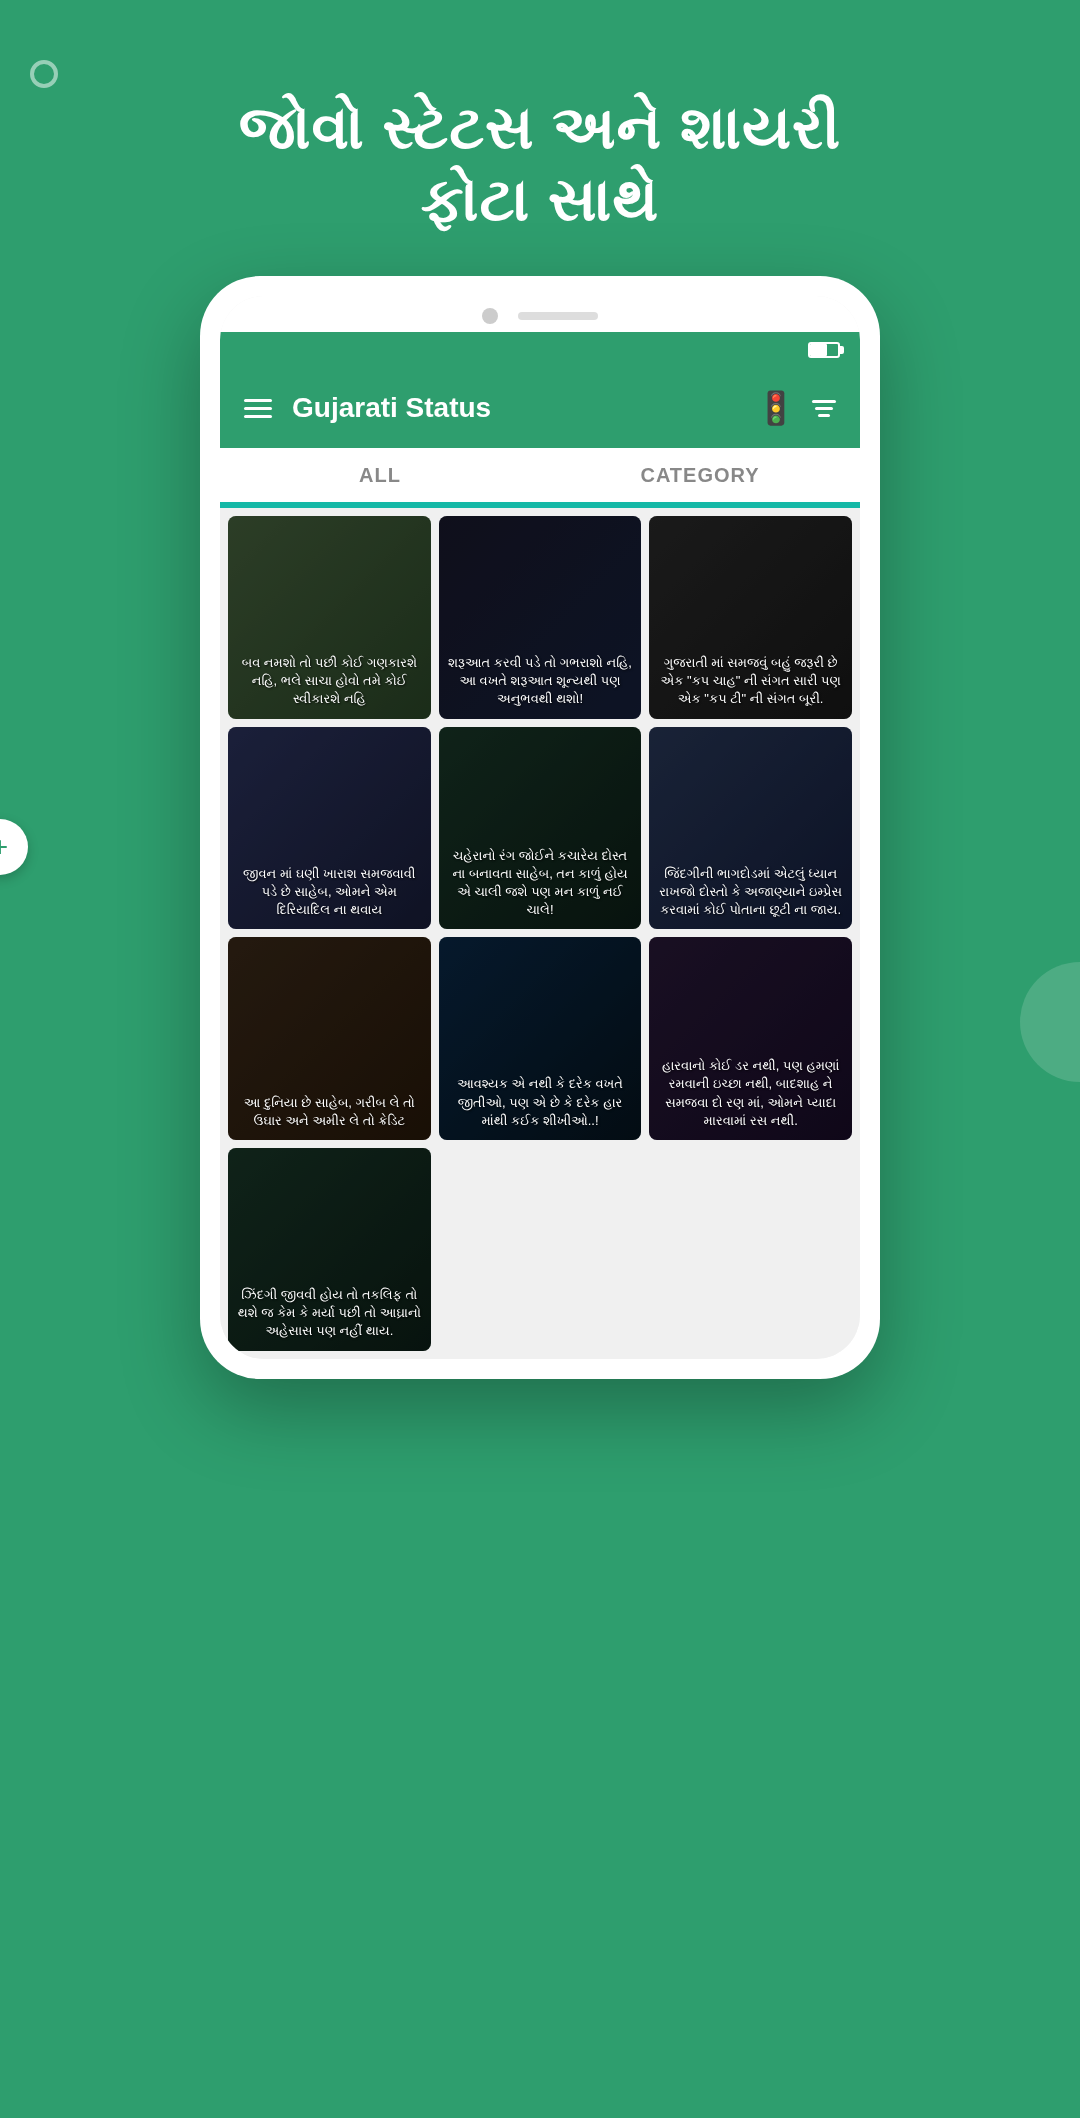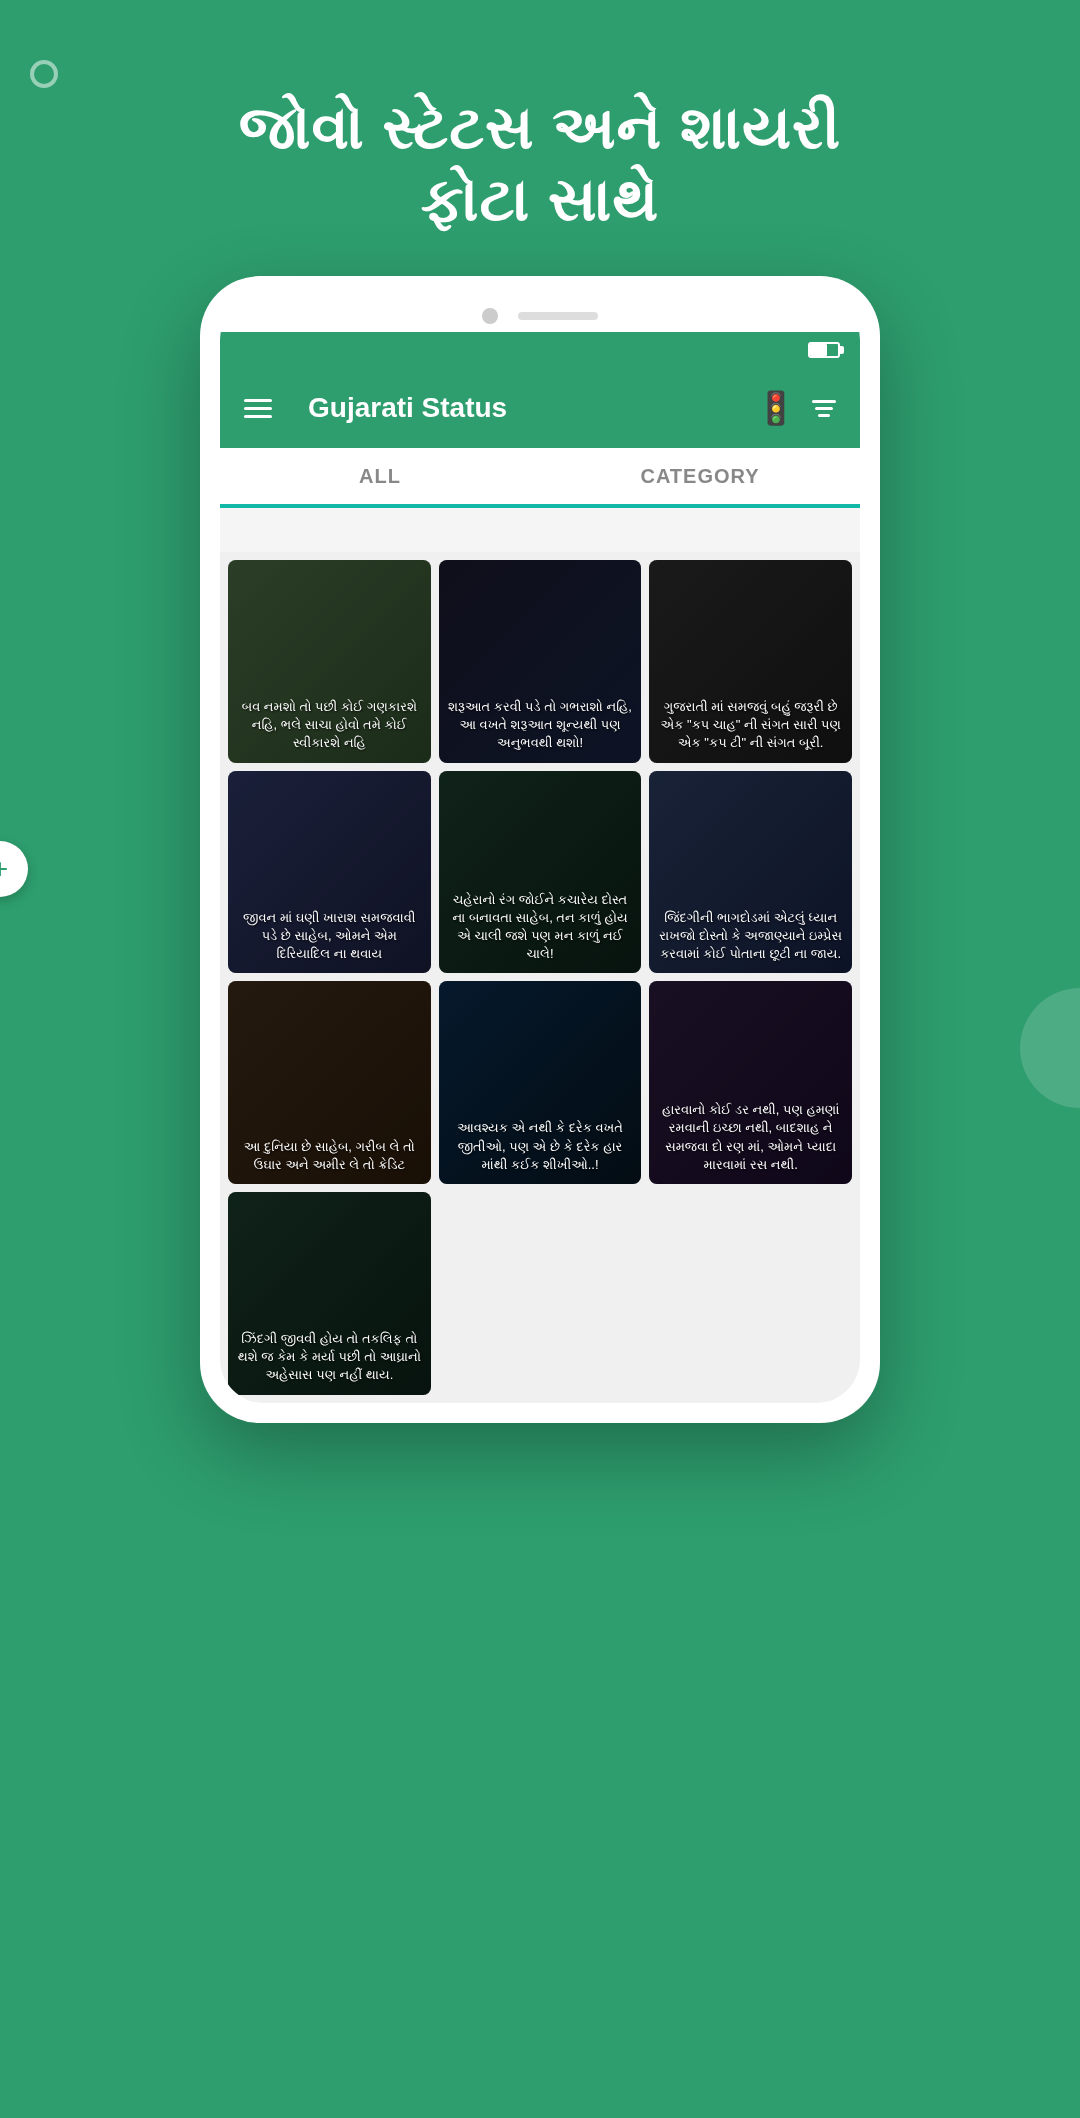--- a/index.html
+++ b/index.html
@@ -95,21 +95,21 @@
       border-radius: 1px;
     }
 
     
     .app-bar {
       background: #2e9e6e;
       height: 80px;
       display: flex;
       align-items: center;
       padding: 0 24px;
-      gap: 36px;
+      gap: 20px;
     }
 
     .menu-icon {
       display: flex;
       flex-direction: column;
       gap: 5px;
       cursor: pointer;
     }
     .menu-icon span {
       display: block;
@@ -149,21 +149,21 @@
     }
     .filter-icon span:nth-child(1) { width: 24px; height: 3px; }
     .filter-icon span:nth-child(2) { width: 18px; height: 3px; margin-left: 3px; }
     .filter-icon span:nth-child(3) { width: 12px; height: 3px; margin-left: 6px; }
 
     
     .tabs {
       background: white;
       display: flex;
       height: 60px;
-      border-bottom: 4px solid #14b8a6;
+      border-bottom: 6px solid #14b8a6;
     }
 
     .tab {
       flex: 1;
       display: flex;
       align-items: center;
       justify-content: center;
       font-size: 20px;
       font-weight: 600;
       color: #888;
@@ -186,21 +186,20 @@
       background: #f0b429;
     }
 
     
     .content-grid {
       background: #f0f0f0;
       padding: 8px;
       display: grid;
       grid-template-columns: 1fr 1fr 1fr;
       gap: 8px;
-      margin-top: 44px;
     }
 
     .grid-item {
       border-radius: 8px;
       overflow: hidden;
       position: relative;
       aspect-ratio: 1;
       cursor: pointer;
     }
 

